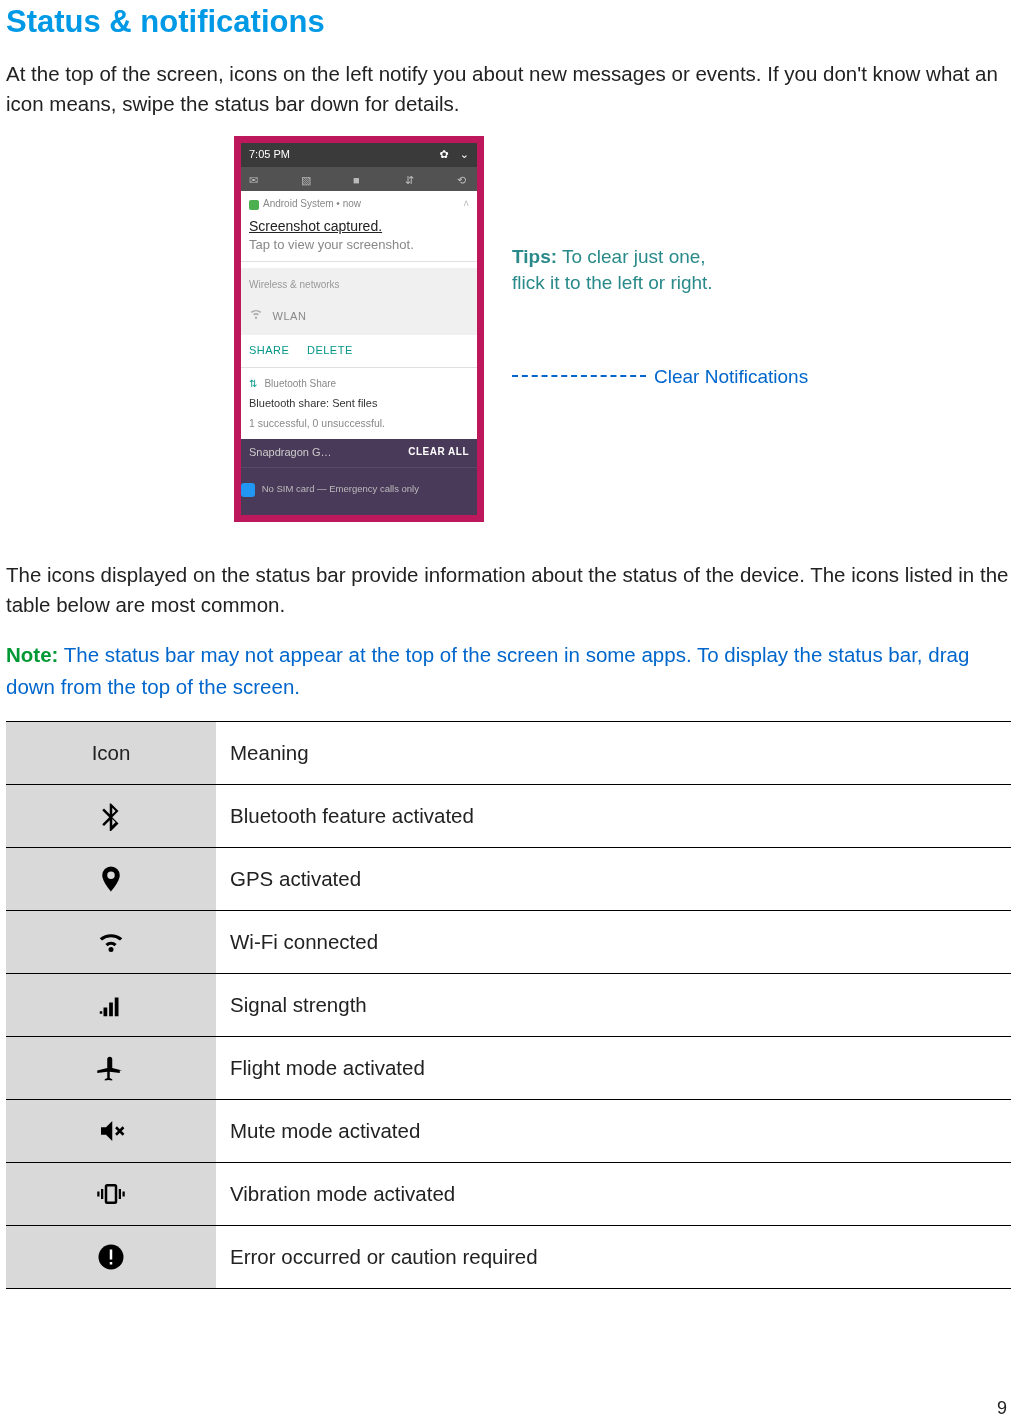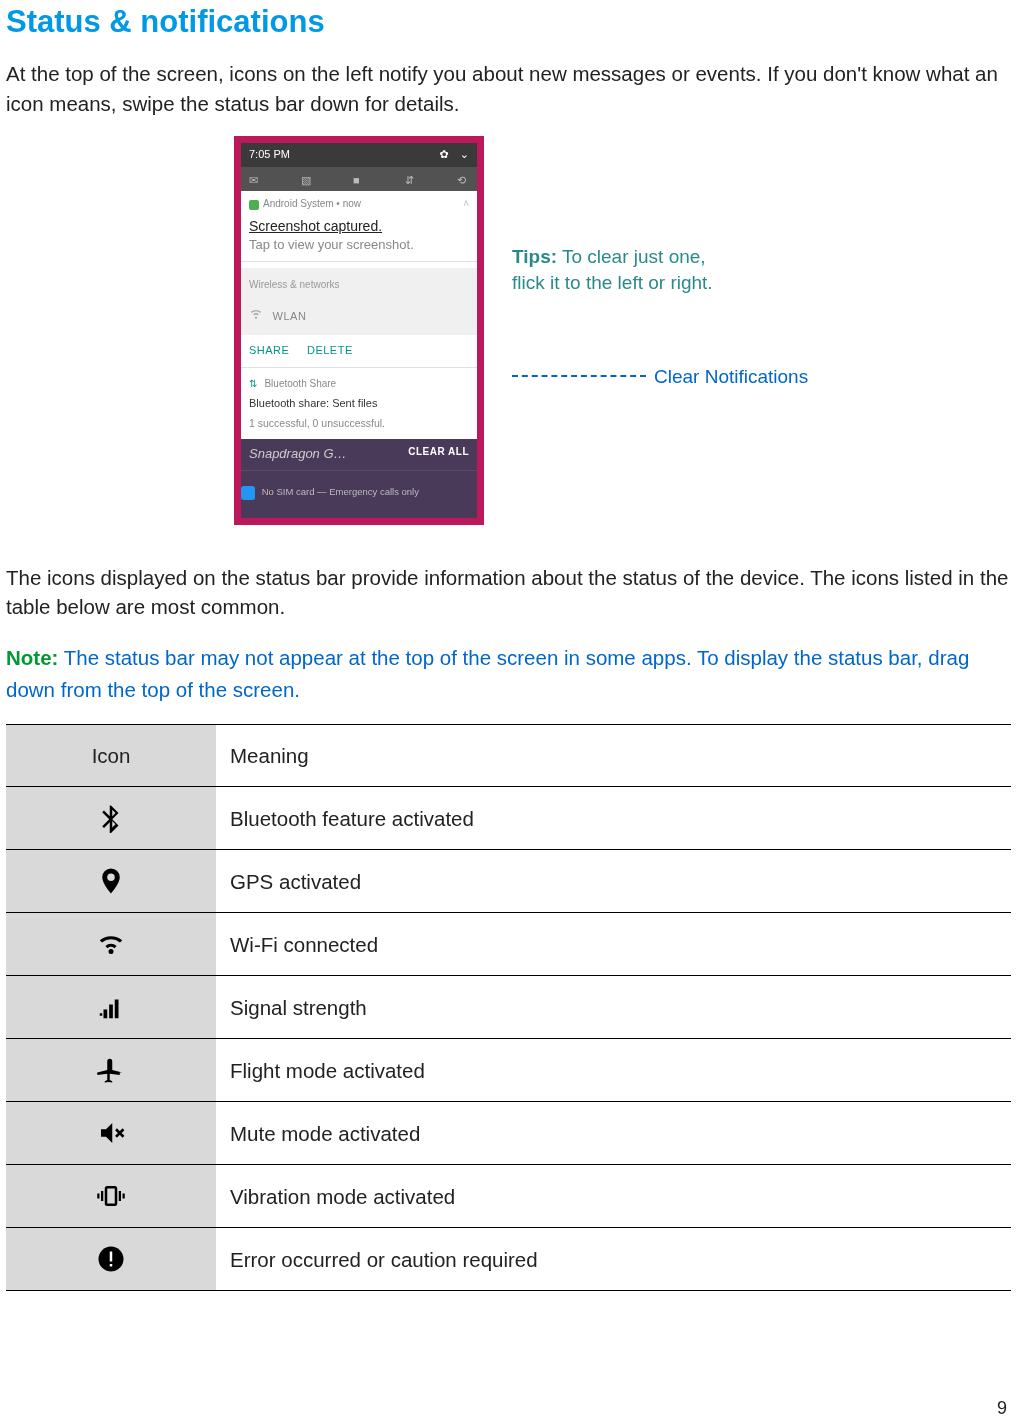--- a/index.html
+++ b/index.html
@@ -99,21 +99,21 @@
   .phone .bt .lbl { color:#888; font-size:10px;}
   .phone .bt2 { padding:0 8px 4px 8px; font-size:11px;}
   .phone .bt3 { padding:0 8px 8px 8px; font-size:10.5px; color:#888;}
   .phone .purple {
     background: var(--phone-purple);
     color:#fff;
     padding:6px 8px 6px 8px;
     font-size:10px;
     position:relative;
   }
-  .phone .purple .snap { color:#ccc; font-size:13px;font-style:italic;}
+  .phone .purple .snap { color:#ccc; font-size:11px;}
   .phone .purple .clearall {
     position:absolute; right:8px; top:6px;
     font-size:10px; font-weight:700; letter-spacing:.5px;
   }
   .phone .bottom {
     background: var(--phone-purple);
     color:#bbb;
     font-size:9.5px;
     padding:14px 8px 18px 0;
     border-top:1px solid rgba(255,255,255,.08);

